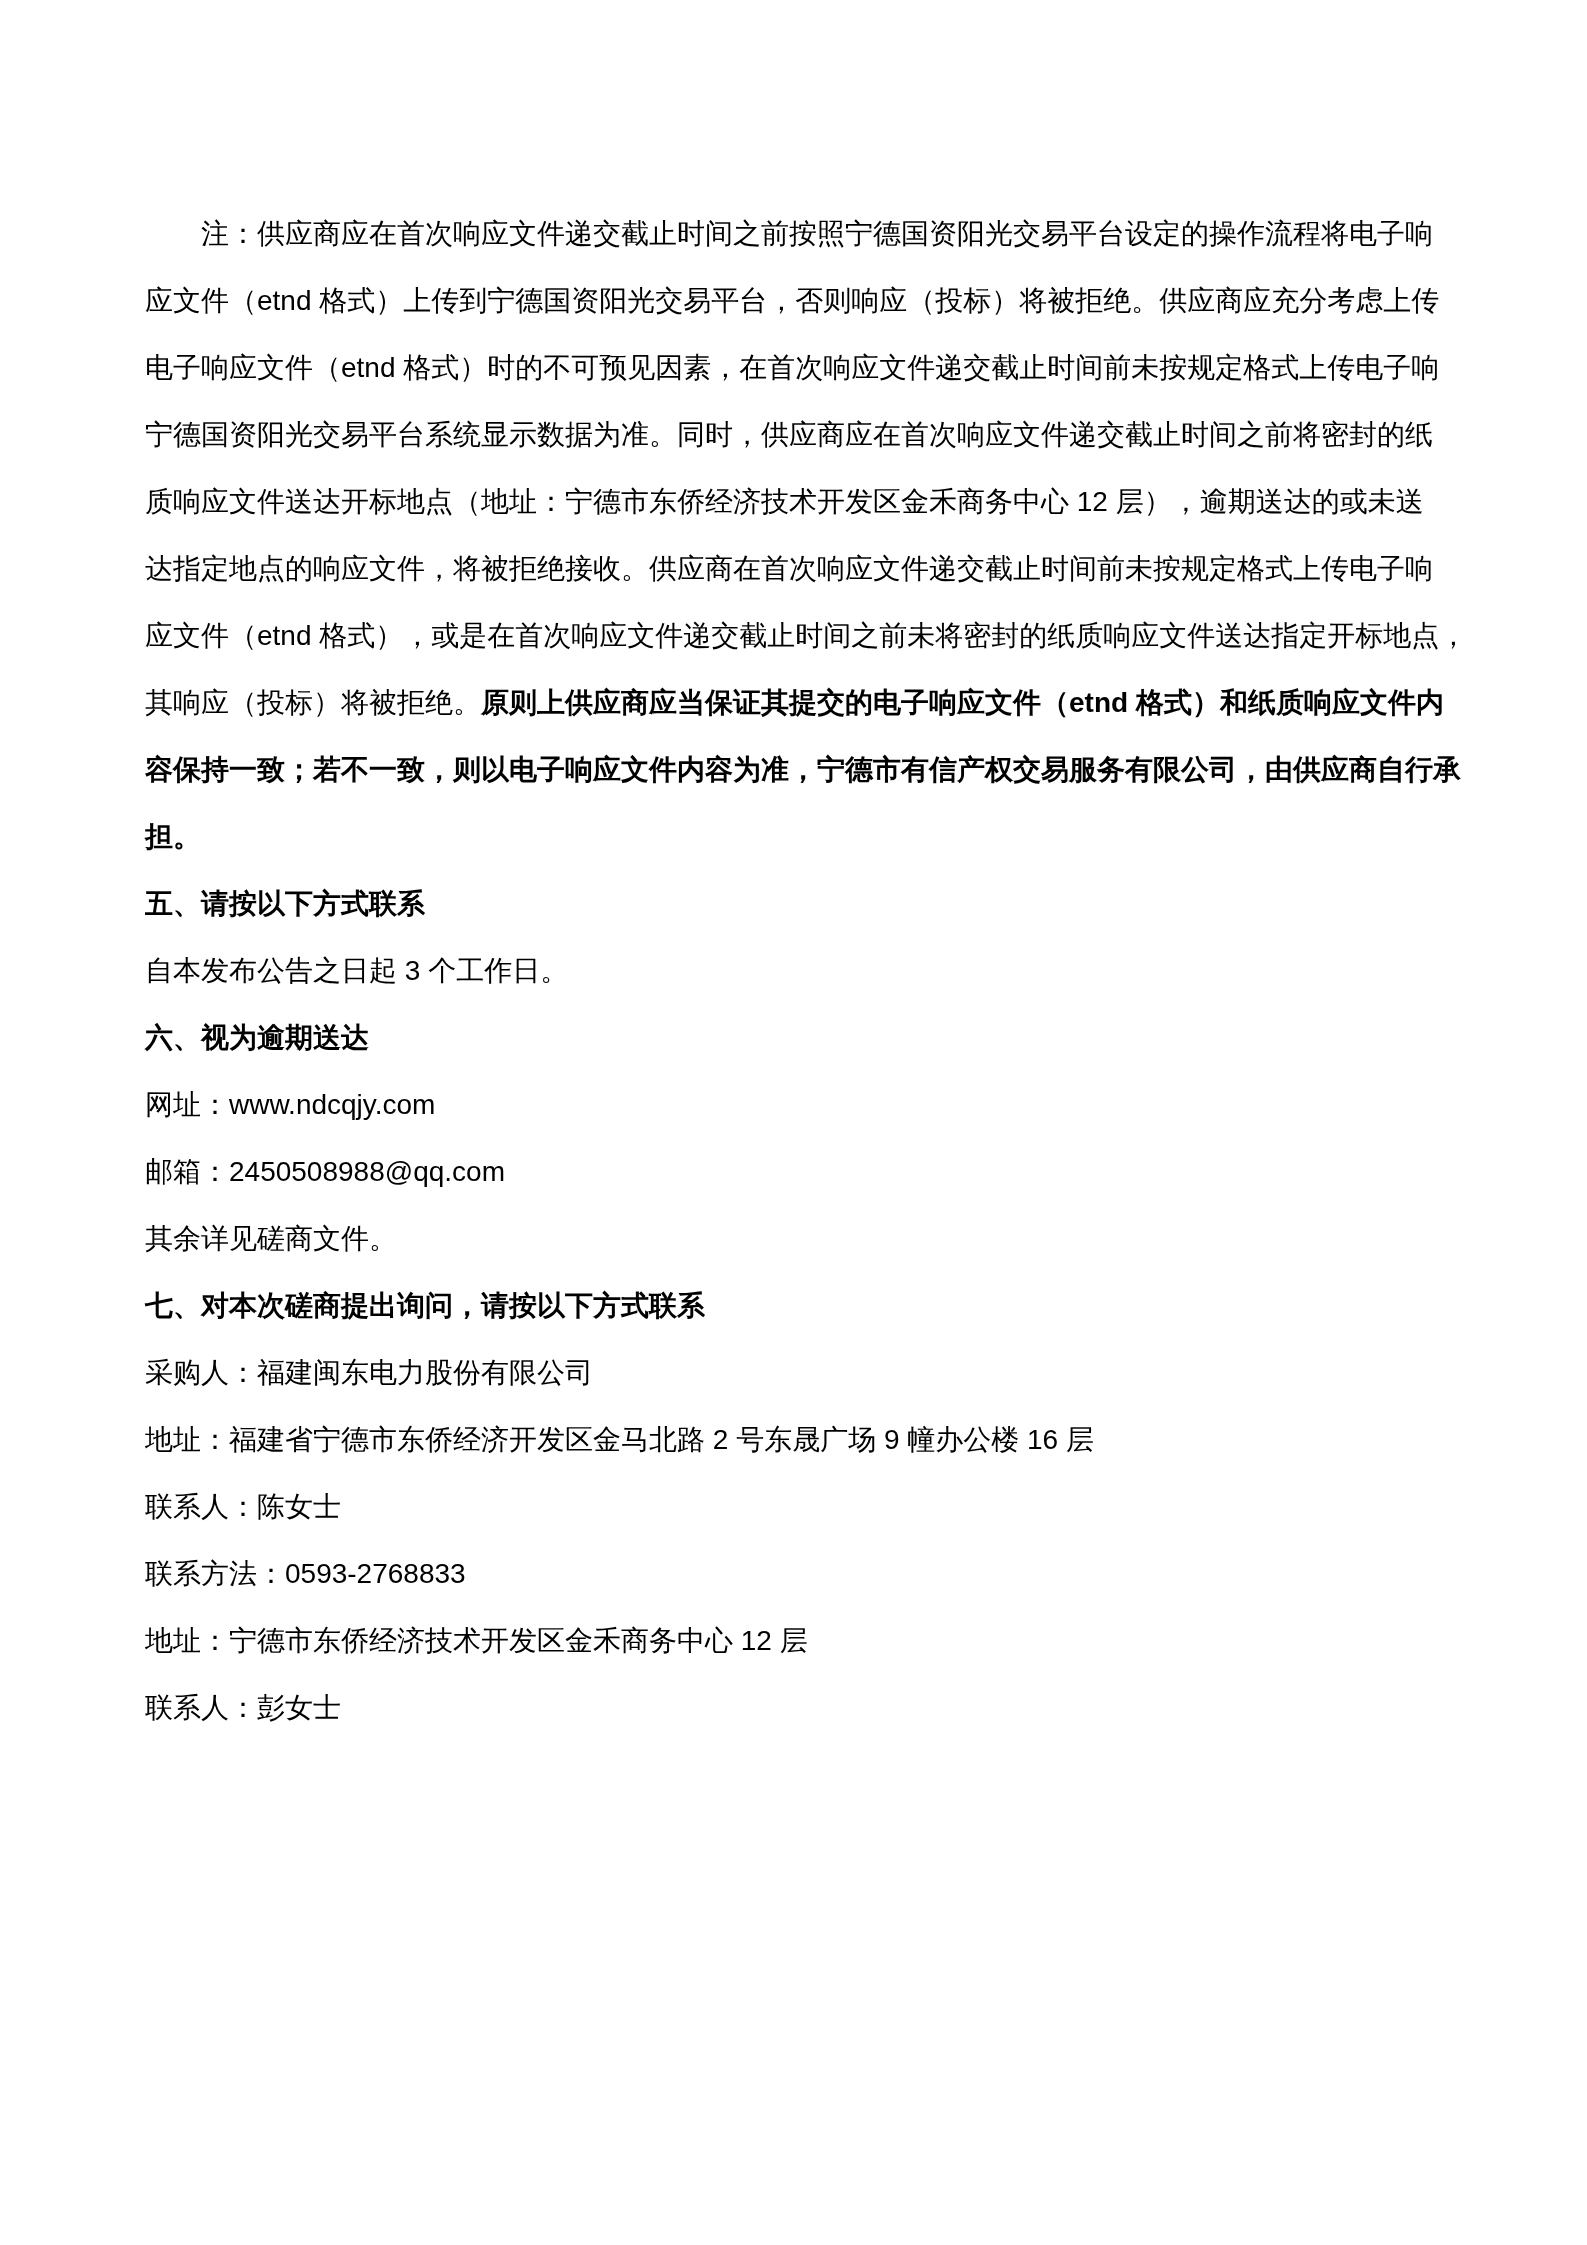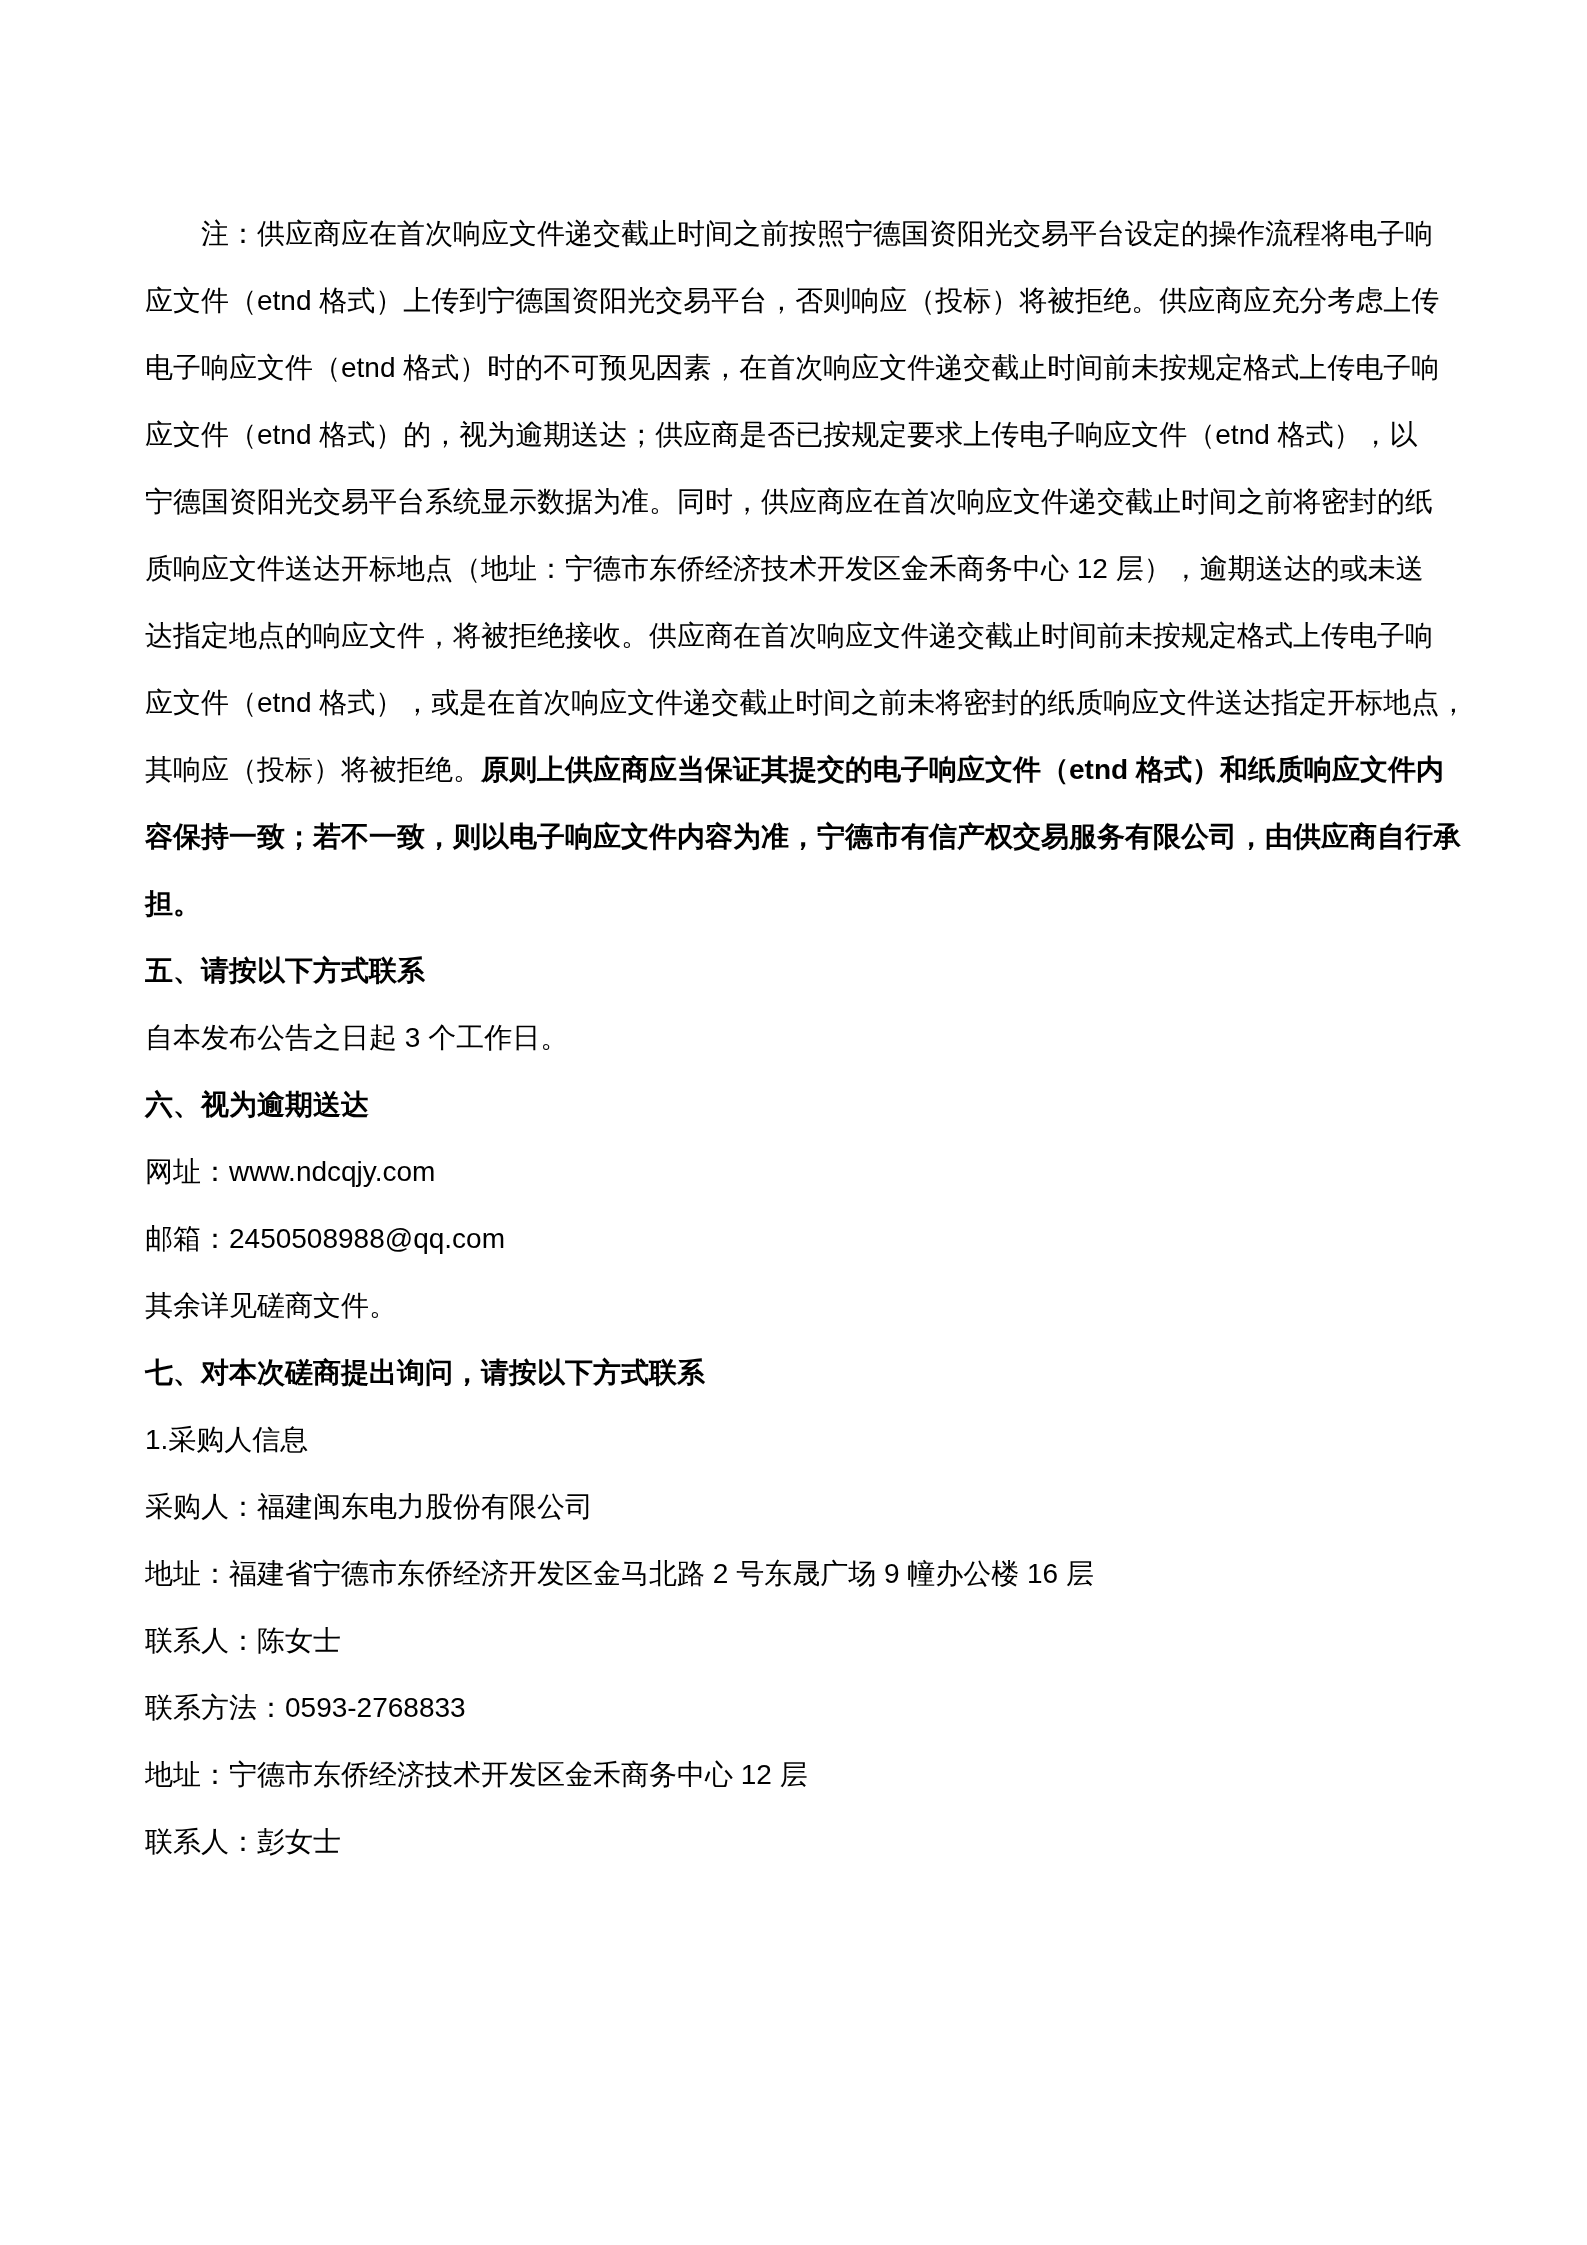--- a/index.html
+++ b/index.html
@@ -40,41 +40,39 @@
 </style>
 </head>
 <body>
 
 <div class="page">
   <div class="doc">
 
     <p class="ln indent">注：供应商应在首次响应文件递交截止时间之前按照宁德国资阳光交易平台设定的操作流程将电子响</p>
     <p class="ln">应文件（etnd 格式）上传到宁德国资阳光交易平台，否则响应（投标）将被拒绝。供应商应充分考虑上传</p>
     <p class="ln">电子响应文件（etnd 格式）时的不可预见因素，在首次响应文件递交截止时间前未按规定格式上传电子响</p>
-    <p class="ln">应文件（etnd 格式）的，视为逾期送达；供应商是否已按规定要求上传电子响应文件（etnd 格式），以</p>
     <p class="ln">宁德国资阳光交易平台系统显示数据为准。同时，供应商应在首次响应文件递交截止时间之前将密封的纸</p>
     <p class="ln">质响应文件送达开标地点（地址：宁德市东侨经济技术开发区金禾商务中心 12 层），逾期送达的或未送</p>
     <p class="ln">达指定地点的响应文件，将被拒绝接收。供应商在首次响应文件递交截止时间前未按规定格式上传电子响</p>
     <p class="ln">应文件（etnd 格式），或是在首次响应文件递交截止时间之前未将密封的纸质响应文件送达指定开标地点，</p>
 
     <p class="ln"><span>其响应（投标）将被拒绝。</span><span class="b">原则上供应商应当保证其提交的电子响应文件（etnd 格式）和纸质响应文件内</span></p>
     <p class="ln b">容保持一致；若不一致，则以电子响应文件内容为准，宁德市有信产权交易服务有限公司，由供应商自行承</p>
     <p class="ln b">担。</p>
 
     <h2 class="ln b">五、请按以下方式联系</h2>
     <p class="ln">自本发布公告之日起 3 个工作日。</p>
 
     <h2 class="ln b">六、视为逾期送达</h2>
     <p class="ln">网址：www.ndcqjy.com</p>
     <p class="ln">邮箱：2450508988@qq.com</p>
     <p class="ln">其余详见磋商文件。</p>
 
     <h2 class="ln b">七、对本次磋商提出询问，请按以下方式联系</h2>
 
-    <p class="ln">1.采购人信息</p>
     <p class="ln">采购人：福建闽东电力股份有限公司</p>
     <p class="ln">地址：福建省宁德市东侨经济开发区金马北路 2 号东晟广场 9 幢办公楼 16 层</p>
     <p class="ln">联系人：陈女士</p>
     <p class="ln">联系方法：0593-2768833</p>
 
     <p class="ln">地址：宁德市东侨经济技术开发区金禾商务中心 12 层</p>
     <p class="ln">联系人：彭女士</p>
 
   </div>
 </div>

